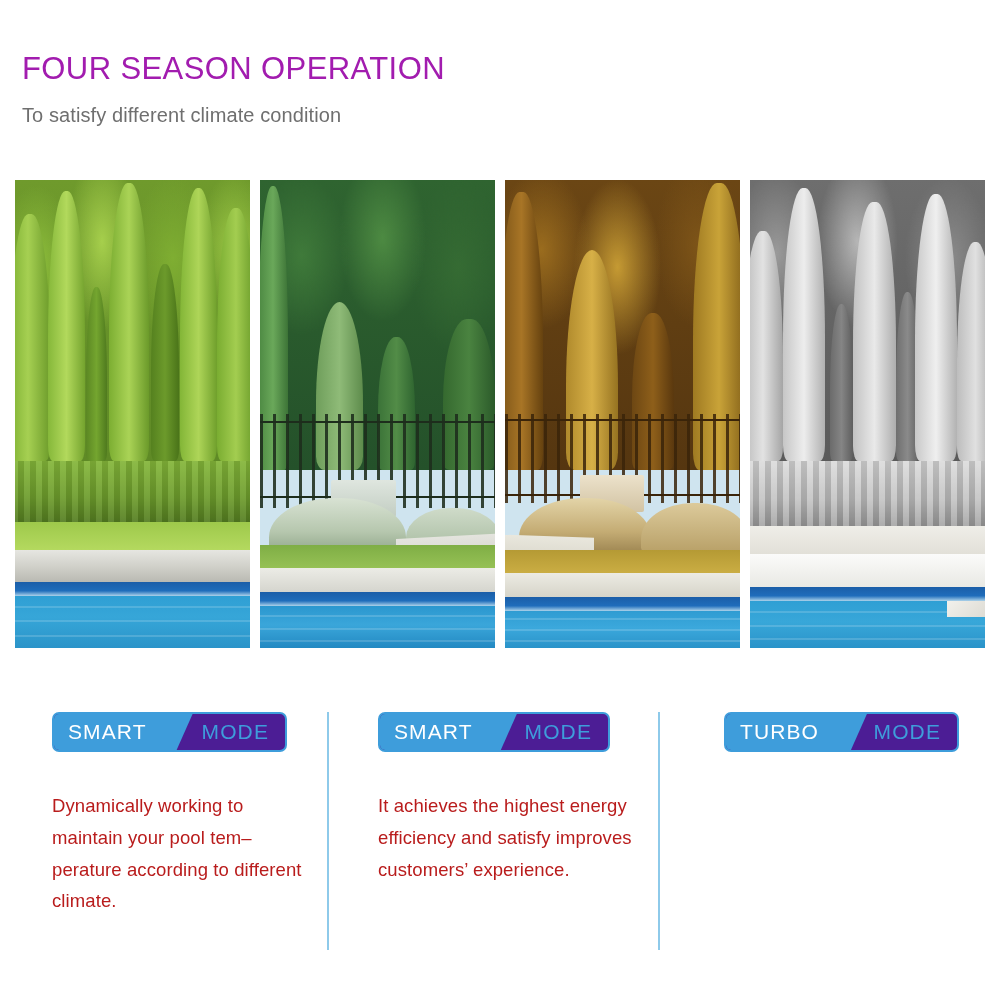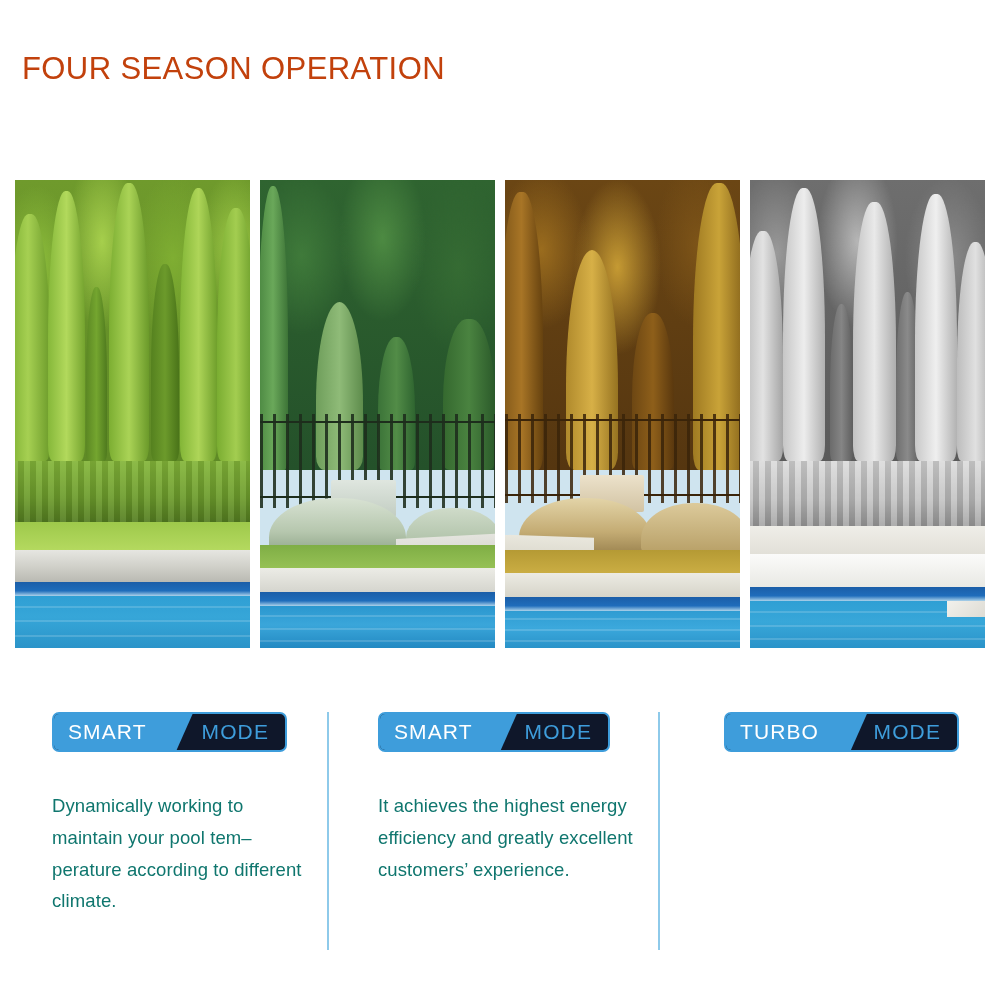--- a/index.html
+++ b/index.html
@@ -26,21 +26,21 @@
   
   .header {
     position: absolute;
     left: 22px;
     top: 52px;
     width: 900px;
   }
   .title {
     font-size: 31px;
     letter-spacing: 0.4px;
-    color: #c2410c;
+    color: #a21caf;
     font-weight: 400;
     line-height: 1.1;
     margin: 0;
     white-space: nowrap;
   }
   .subtitle {
     font-size: 20px;
     color: #6f6f6f;
     font-weight: 400;
     margin: 18px 0 0 0;
@@ -182,21 +182,21 @@
   .mode-col.c3 { left: 724px; width: 282px; }
 
   
   .badge {
     position: relative;
     display: block;
     height: 40px;
     border: 2px solid #3E9DDB;
     border-radius: 7px;
     overflow: hidden;
-    background: #0f172a;
+    background: #4c1d95;
     box-sizing: border-box;
   }
   .badge.w1 { width: 235px; }
   .badge.w2 { width: 232px; }
   .badge.w3 { width: 235px; }
 
   .badge .fill {
     position: absolute;
     left: 0; top: 0; bottom: 0;
     background: #3E9DDB;
@@ -229,32 +229,33 @@
     white-space: nowrap;
     margin-left: auto;
     padding-right: 16px;
   }
 
   
   .mode-text {
     margin-top: 38px;
     font-size: 18.5px;
     line-height: 1.72;
-    color: #0f766e;
+    color: #b91c1c;
     font-weight: 400;
     letter-spacing: 0.1px;
   }
 </style>
 </head>
 <body>
 
 <div class="page">
 
   <div class="header">
     <h1 class="title">FOUR SEASON OPERATION</h1>
+    <p class="subtitle">To satisfy different climate condition</p>
   </div>
 
   <div class="panels">
 
     <div class="panel">
       <div class="scene">
         <div class="canopy" style="height:60%;background:
                radial-gradient(ellipse 22% 40% at 12% 30%, #8fbf3c 0%, rgba(143,191,60,0) 70%),
                radial-gradient(ellipse 20% 45% at 38% 22%, #a6cf4c 0%, rgba(166,207,76,0) 70%),
                radial-gradient(ellipse 24% 42% at 66% 28%, #7fae32 0%, rgba(127,174,50,0) 70%),
@@ -407,21 +408,21 @@
     </div>
 
     <div class="mode-col c2">
       <div class="badge w2">
         <div class="fill"></div>
         <div class="labels">
           <span class="lead">SMART</span>
           <span class="tail">MODE</span>
         </div>
       </div>
-      <p class="mode-text">It achieves the highest energy efficiency and greatly excellent customers’ experience.</p>
+      <p class="mode-text">It achieves the highest energy efficiency and satisfy improves customers’ experience.</p>
     </div>
 
     <div class="mode-col c3">
       <div class="badge w3">
         <div class="fill"></div>
         <div class="labels">
           <span class="lead">TURBO</span>
           <span class="tail">MODE</span>
         </div>
       </div>

